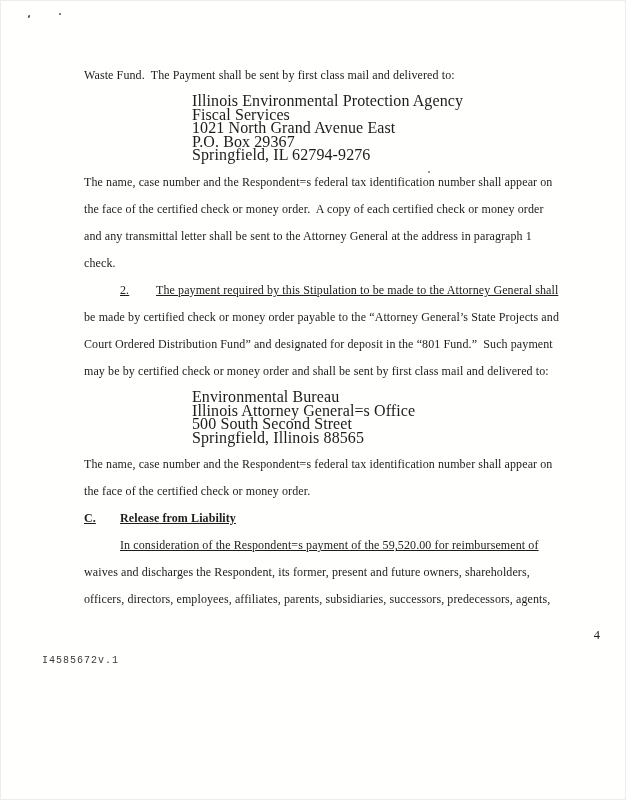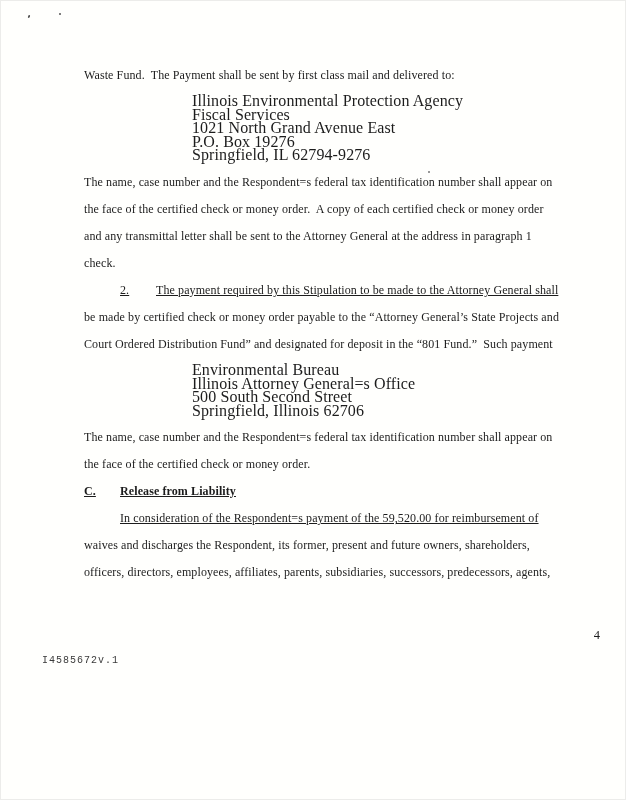--- a/index.html
+++ b/index.html
@@ -67,35 +67,36 @@
   <span class="scan-mark m1"></span>
   <span class="scan-mark m2"></span>
   <span class="scan-mark m3"></span>
 
   <div class="document-body">
       <div class="line">Waste Fund.  The Payment shall be sent by first class mail and delivered to:</div>
       <div class="address-block">
         <div class="addr-line">Illinois Environmental Protection Agency</div>
         <div class="addr-line">Fiscal Services</div>
         <div class="addr-line">1021 North Grand Avenue East</div>
-        <div class="addr-line">P.O. Box 19276</div>
+        <div class="addr-line">P.O. Box 29367</div>
         <div class="addr-line">Springfield, IL 62794-9276</div>
       </div>
       <div class="line">The name, case number and the Respondent=s federal tax identification number shall appear on</div>
       <div class="line">the face of the certified check or money order.  A copy of each certified check or money order</div>
       <div class="line">and any transmittal letter shall be sent to the Attorney General at the address in paragraph 1</div>
       <div class="line">check.</div>
       <div class="line indent1">2.	The payment required by this Stipulation to be made to the Attorney General shall</div>
       <div class="line">be made by certified check or money order payable to the “Attorney General’s State Projects and</div>
       <div class="line">Court Ordered Distribution Fund” and designated for deposit in the “801 Fund.”  Such payment</div>
+      <div class="line">may be by certified check or money order and shall be sent by first class mail and delivered to:</div>
       <div class="address-block">
         <div class="addr-line">Environmental Bureau</div>
         <div class="addr-line">Illinois Attorney General=s Office</div>
         <div class="addr-line">500 South Second Street</div>
-        <div class="addr-line">Springfield, Illinois 62706</div>
+        <div class="addr-line">Springfield, Illinois 88565</div>
       </div>
       <div class="line">The name, case number and the Respondent=s federal tax identification number shall appear on</div>
       <div class="line">the face of the certified check or money order.</div>
       <div class="line heading">C.	Release from Liability</div>
       <div class="line indent1">In consideration of the Respondent=s payment of the 59,520.00 for reimbursement of</div>
       <div class="line">waives and discharges the Respondent, its former, present and future owners, shareholders,</div>
       <div class="line">officers, directors, employees, affiliates, parents, subsidiaries, successors, predecessors, agents,</div>
     </div>
 
   <div class="page-number">4</div>

